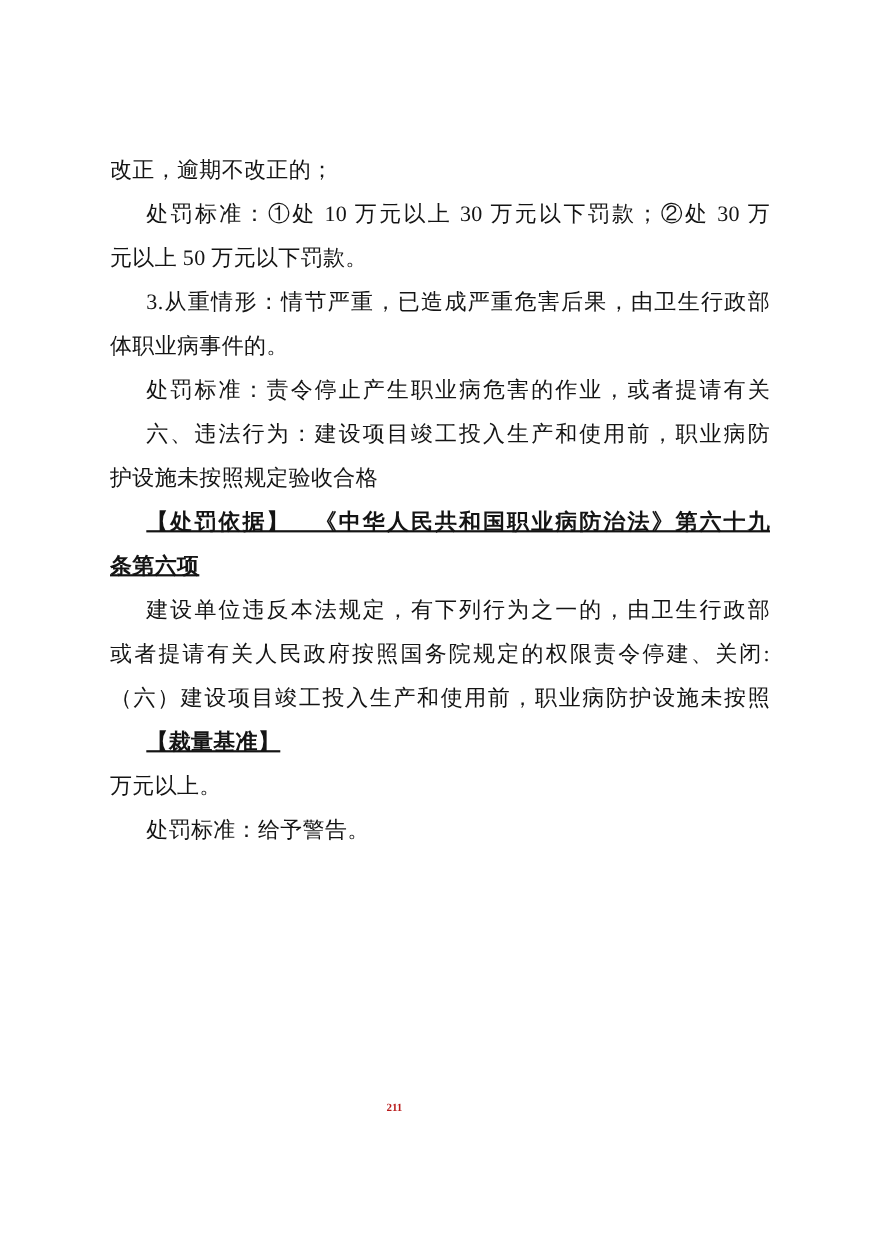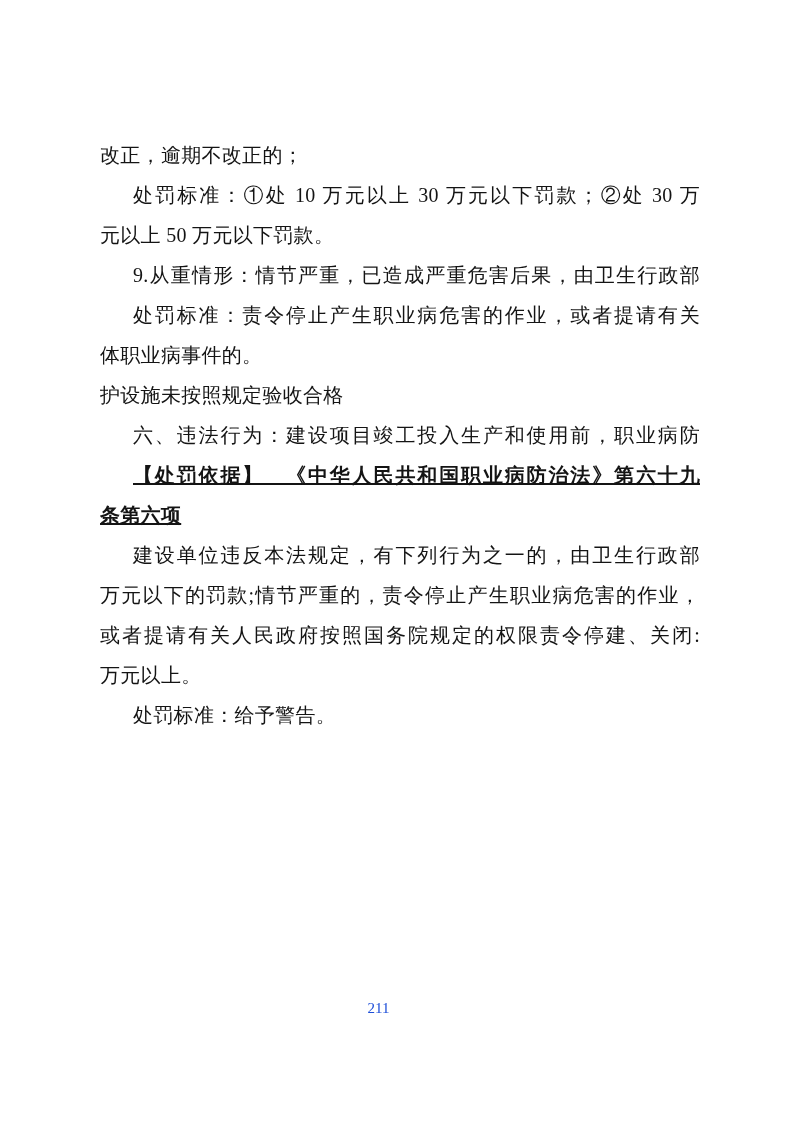--- a/index.html
+++ b/index.html
@@ -8,21 +8,20 @@
     background: #ffffff;
   }
   .page {
     position: relative;
     width: 717px;
     height: 1122px;
     background: #ffffff;
     font-family: "Liberation Serif", serif;
     color: #141414;
     overflow: hidden;
-    padding-left: 40px;
   }
   .content {
     position: absolute;
     left: 100px;
     top: 135px;
     width: 600px;
   }
   .line {
     font-size: 20px;
     line-height: 40px;
@@ -55,41 +54,43 @@
   }
   .seg.bold {
     font-weight: normal;
   }
   .page-number {
     position: absolute;
     left: 0;
     top: 997px;
     width: 100%;
     text-align: center;
-    font-size: 15px;
+    font-size: 10px;
     line-height: 22px;
     font-family: "Liberation Serif", serif;
-    color: #1d4ed8;
+    color: #b91c1c;
+    font-weight: bold;
   }
 </style>
 </head>
 <body>
 
 <div class="page">
   <div class="content">
       <div class="line song"><span class="seg">改正，逾期不改正的；</span></div>
       <div class="line song indent just"><span class="seg bold">处罚标准：</span><span class="seg">①处 10 万元以上 30 万元以下罚款；②处 30 万</span></div>
       <div class="line song"><span class="seg">元以上 50 万元以下罚款。</span></div>
-      <div class="line song indent just"><span class="seg bold">9.从重情形：</span><span class="seg">情节严重，已造成严重危害后果，由卫生行政部</span></div>
+      <div class="line song indent just"><span class="seg bold">3.从重情形：</span><span class="seg">情节严重，已造成严重危害后果，由卫生行政部</span></div>
+      <div class="line song"><span class="seg">体职业病事件的。</span></div>
       <div class="line song indent just"><span class="seg bold">处罚标准：</span><span class="seg">责令停止产生职业病危害的作业，或者提请有关</span></div>
-      <div class="line song"><span class="seg">体职业病事件的。</span></div>
+      <div class="line kai indent just"><span class="seg">六、违法行为：建设项目竣工投入生产和使用前，职业病防</span></div>
       <div class="line kai"><span class="seg">护设施未按照规定验收合格</span></div>
-      <div class="line kai indent just"><span class="seg">六、违法行为：建设项目竣工投入生产和使用前，职业病防</span></div>
       <div class="line hei indent just"><span class="seg">【处罚依据】　《中华人民共和国职业病防治法》第六十九</span></div>
       <div class="line hei"><span class="seg">条第六项</span></div>
       <div class="line kai indent just"><span class="seg">建设单位违反本法规定，有下列行为之一的，由卫生行政部</span></div>
-      <div class="line kai just"><span class="seg">万元以下的罚款;情节严重的，责令停止产生职业病危害的作业，</span></div>
       <div class="line kai just"><span class="seg">或者提请有关人民政府按照国务院规定的权限责令停建、关闭:</span></div>
+      <div class="line kai just"><span class="seg">（六）建设项目竣工投入生产和使用前，职业病防护设施未按照</span></div>
+      <div class="line hei indent"><span class="seg">【裁量基准】</span></div>
       <div class="line song"><span class="seg">万元以上。</span></div>
       <div class="line song indent"><span class="seg bold">处罚标准：</span><span class="seg">给予警告。</span></div>
     </div>
   <div class="page-number">211</div>
 </div>
 
 </body></html>

